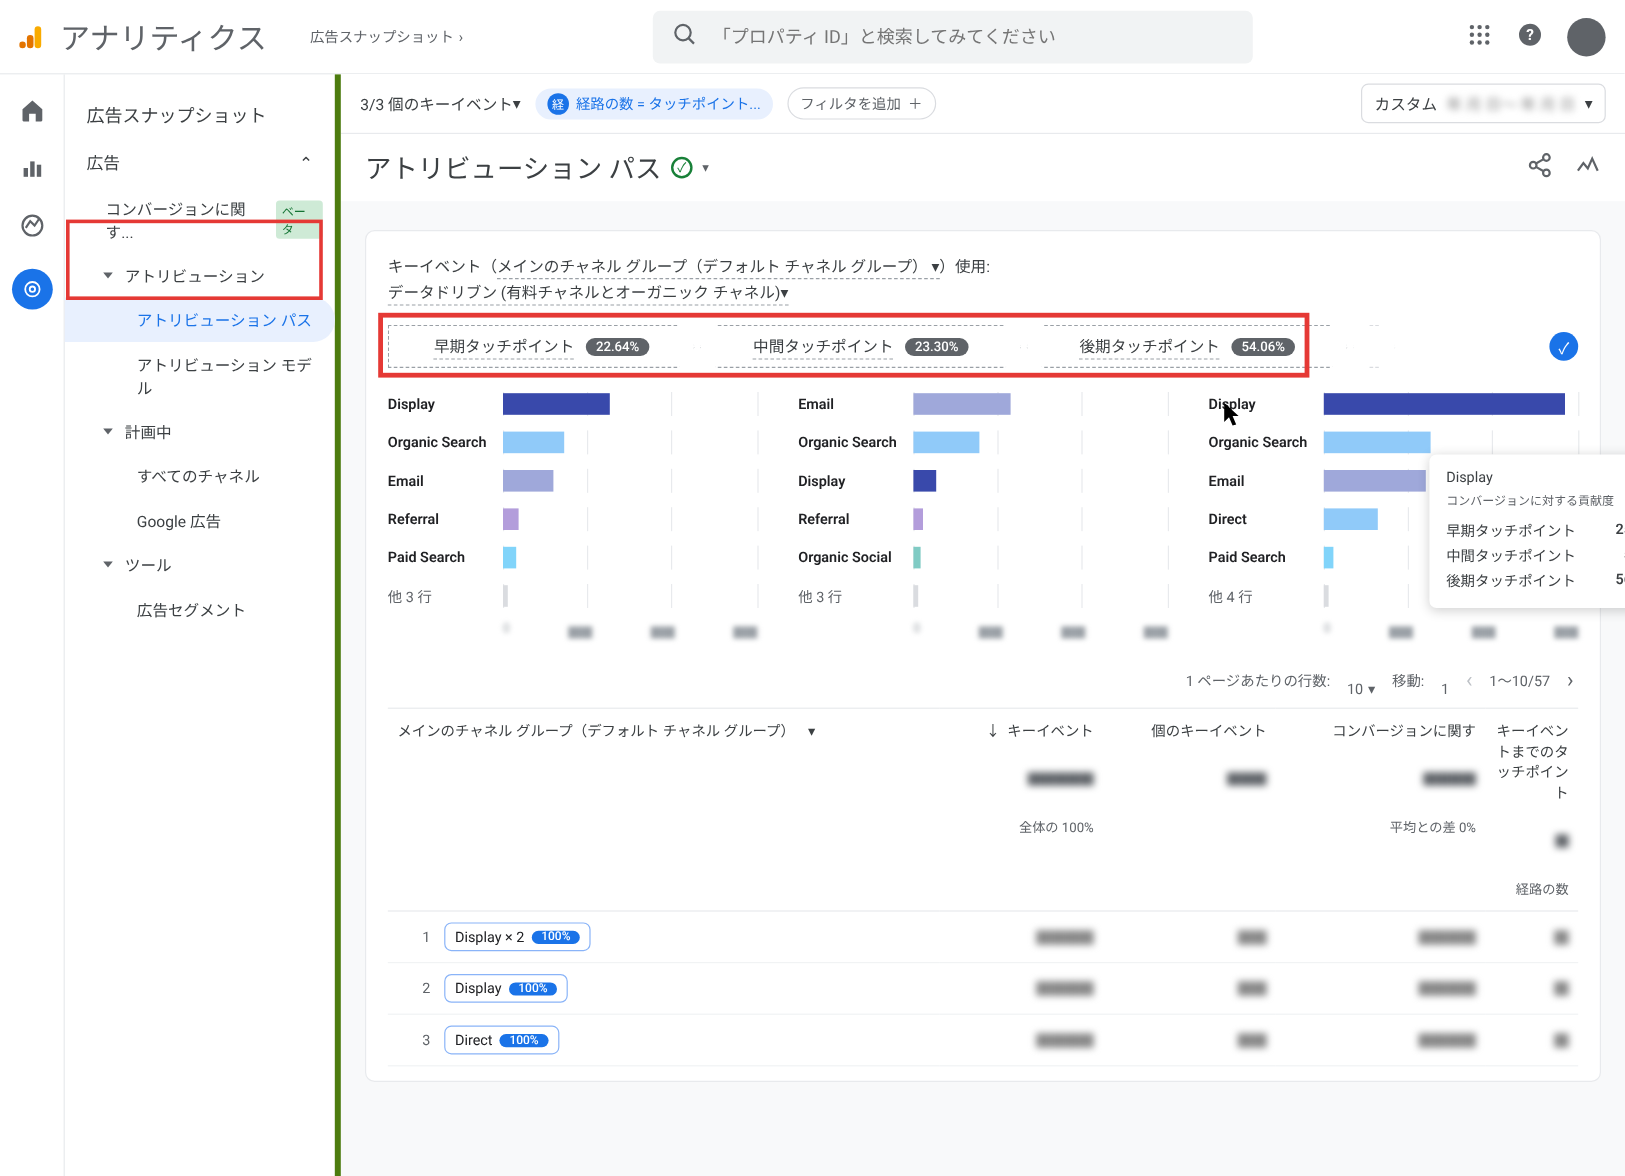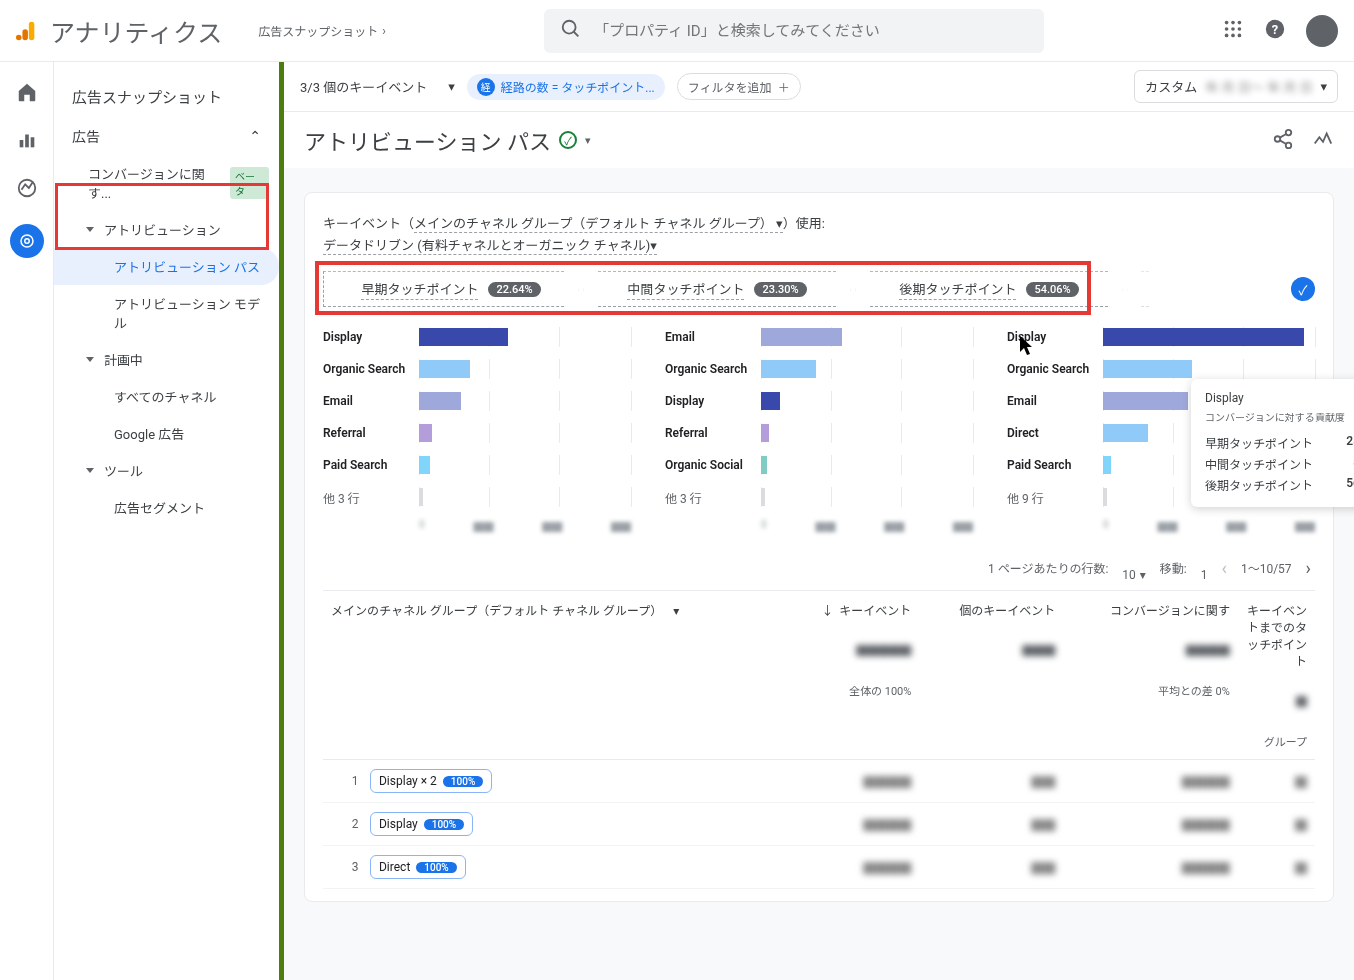--- a/index.html
+++ b/index.html
@@ -224,21 +224,21 @@
     </div>
     <div class="sb-item subsub">
       <span>広告セグメント</span>
     </div>
   </div>
   <div class="red-box-sb"></div>
 
   <div class="content">
     <div class="topbar">
       <div class="topbar-left">
-        <span style="display:flex;align-items:center;gap:21px;font-size:13px;color:#3c4043">
+        <span style="display:flex;align-items:center;gap:0;font-size:13px;color:#3c4043">
           <span>3/3 個のキーイベント</span>
           <span>▾</span>
         </span>
         <span class="pill keyevent">
           <span class="badge">経</span>
           <span>経路の数 = タッチポイント...</span>
         </span>
         <span class="pill filter">
           <span>フィルタを追加</span>
           <span>＋</span>
@@ -479,21 +479,21 @@
       <div class="chart-label">Paid Search</div>
       <div class="chart-bar-area">
         <div class="grid" style="left:0%"></div>
                 <div class="grid" style="left:33%"></div>
                 <div class="grid" style="left:66%"></div>
                 <div class="grid" style="left:100%"></div>
         <div class="chart-bar" style="width:4%;background:#81d4fa"></div>
       </div>
     </div>
             <div class="chart-row">
-    <div class="chart-label" style="font-weight:400;color:#5f6368">他 9 行</div>
+    <div class="chart-label" style="font-weight:400;color:#5f6368">他 4 行</div>
     <div class="chart-bar-area">
       <div class="grid" style="left:0%"></div>
                 <div class="grid" style="left:33%"></div>
                 <div class="grid" style="left:66%"></div>
                 <div class="grid" style="left:100%"></div>
       <div class="chart-bar" style="width:2%;background:#dadce0"></div>
     </div>
   </div>
             <div class="chart-axis">
               <span>0</span>
@@ -559,21 +559,21 @@
             <span class="th-sub">&nbsp;</span>
           </td>
           <td class="th">
             <span>コンバージョンに関す</span>
             <span class="th-sub blur">████</span>
             <span class="th-sub">平均との差 0%</span>
           </td>
           <td class="th" style="max-width:60px">
             <span>キーイベントまでのタッチポイント</span>
             <span class="th-sub blur">█</span>
-            <span class="th-sub">グループ</span>
+            <span class="th-sub">経路の数</span>
           </td>
         </tr>
         </tbody>
           <tbody id="table-body">
             <tr>
     <td class="td first"><span class="row-idx">1</span>
       <span class="chip">Display × 2 <span class="pct">100%</span></span>
     </td>
     <td class="td"><span class="blur">████</span></td>
     <td class="td"><span class="blur">██</span></td>

